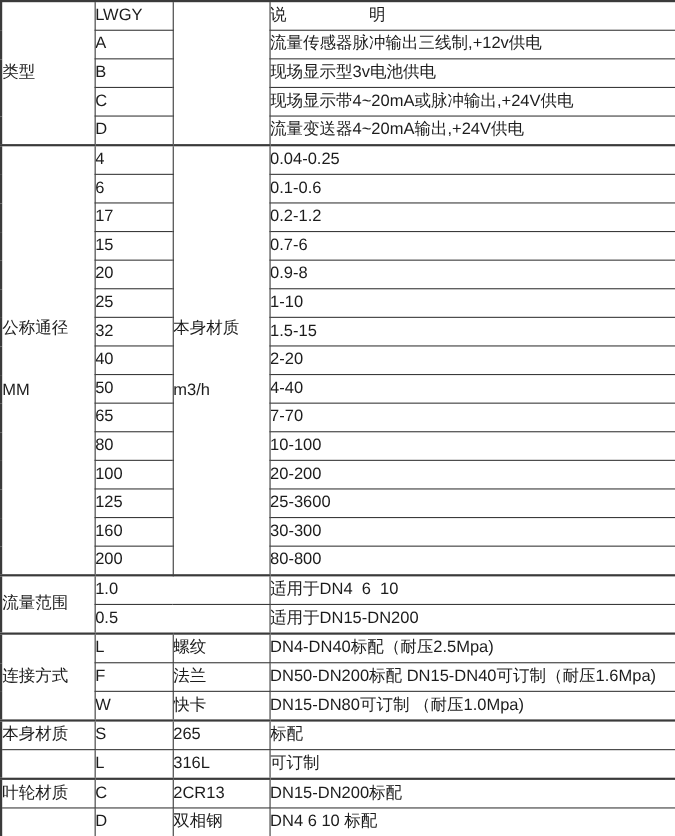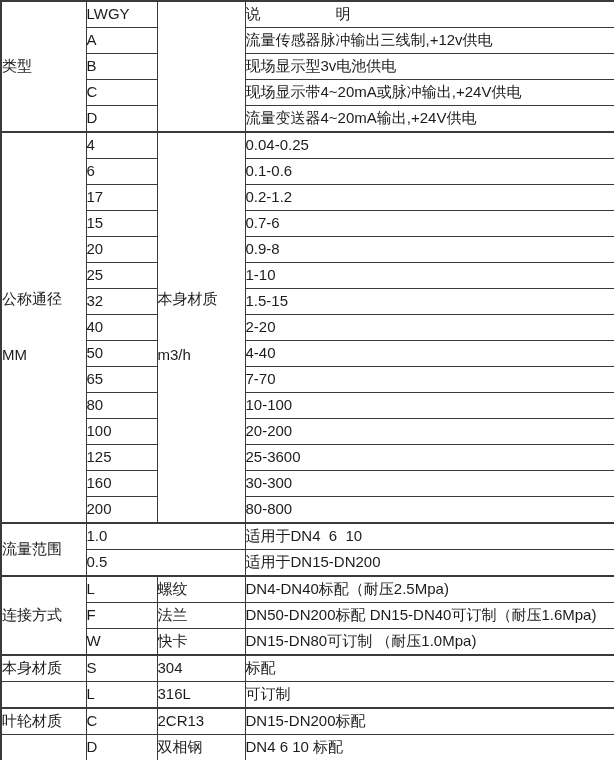--- a/index.html
+++ b/index.html
@@ -159,21 +159,21 @@
     </tr>
     <tr>
       <td class="c">W</td>
       <td class="l">快卡</td>
       <td class="l">DN15-DN80可订制 （耐压1.0Mpa)</td>
     </tr>
 
     <tr class="st">
       <td class="lbl">本身材质</td>
       <td class="c">S</td>
-      <td class="l">304</td>
+      <td class="l">265</td>
       <td class="l">标配</td>
     </tr>
     <tr>
       <td class="lbl"></td>
       <td class="c">L</td>
       <td class="l">316L</td>
       <td class="l">可订制</td>
     </tr>
 
     <tr class="st">

